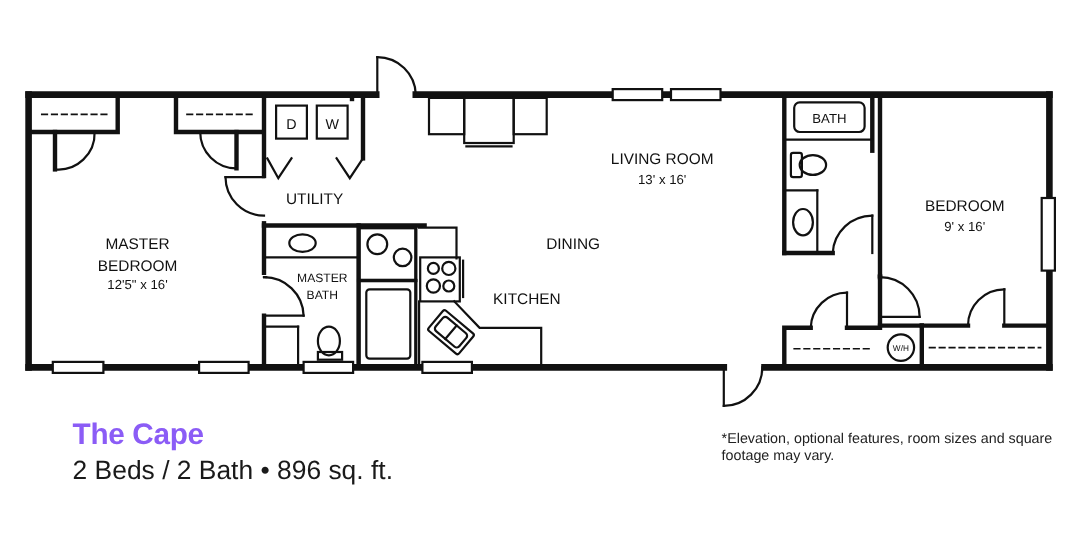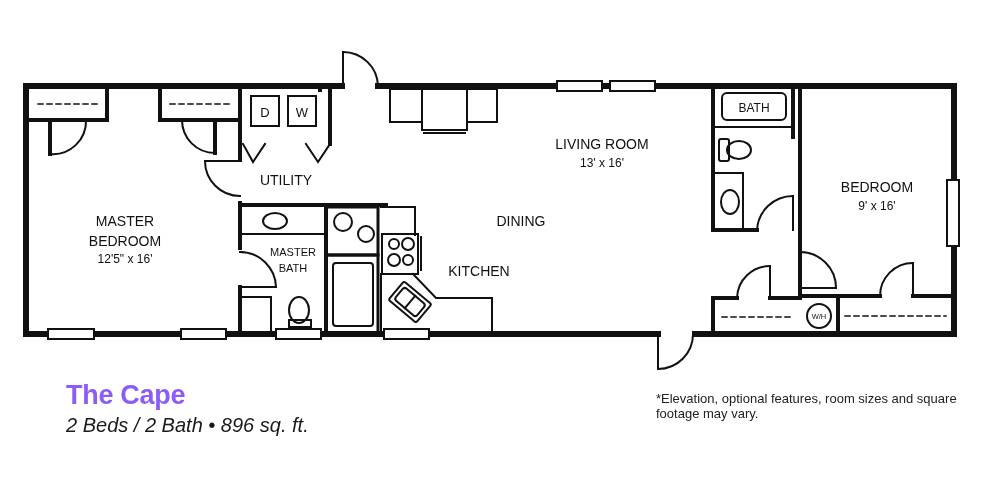--- a/index.html
+++ b/index.html
@@ -1,20 +1,20 @@
 <!DOCTYPE html>
 <html><head>
 <meta charset="utf-8">
 <style>
   html, body { margin:0; padding:0; background:#ffffff; }
   body { width:984px; height:492px; position:relative; overflow:hidden; font-family:"Liberation Sans", sans-serif; color:#111; }
   svg { position:absolute; left:0; top:0; }
   .lbl { font-family:"Liberation Sans", sans-serif; fill:#111; }
   .title { position:absolute; left:66px; top:380px; font-size:27px; font-weight:bold; color:#8b5cf6; letter-spacing:-0.3px; }
-  .subtitle { position:absolute; left:66px; top:414px; font-size:20px; color:#1a1a1a;font-style:italic; }
+  .subtitle { position:absolute; left:66px; top:414px; font-size:24px; color:#1a1a1a; }
   .disclaimer { position:absolute; left:656px; top:391px; font-size:13px; color:#222; }
 </style>
 </head>
 <body>
 
 <svg width="984" height="370" viewBox="0 0 984 370" xmlns="http://www.w3.org/2000/svg">
   <g stroke="#111" fill="none" stroke-linecap="square">
 
     <g stroke-width="6">
 

